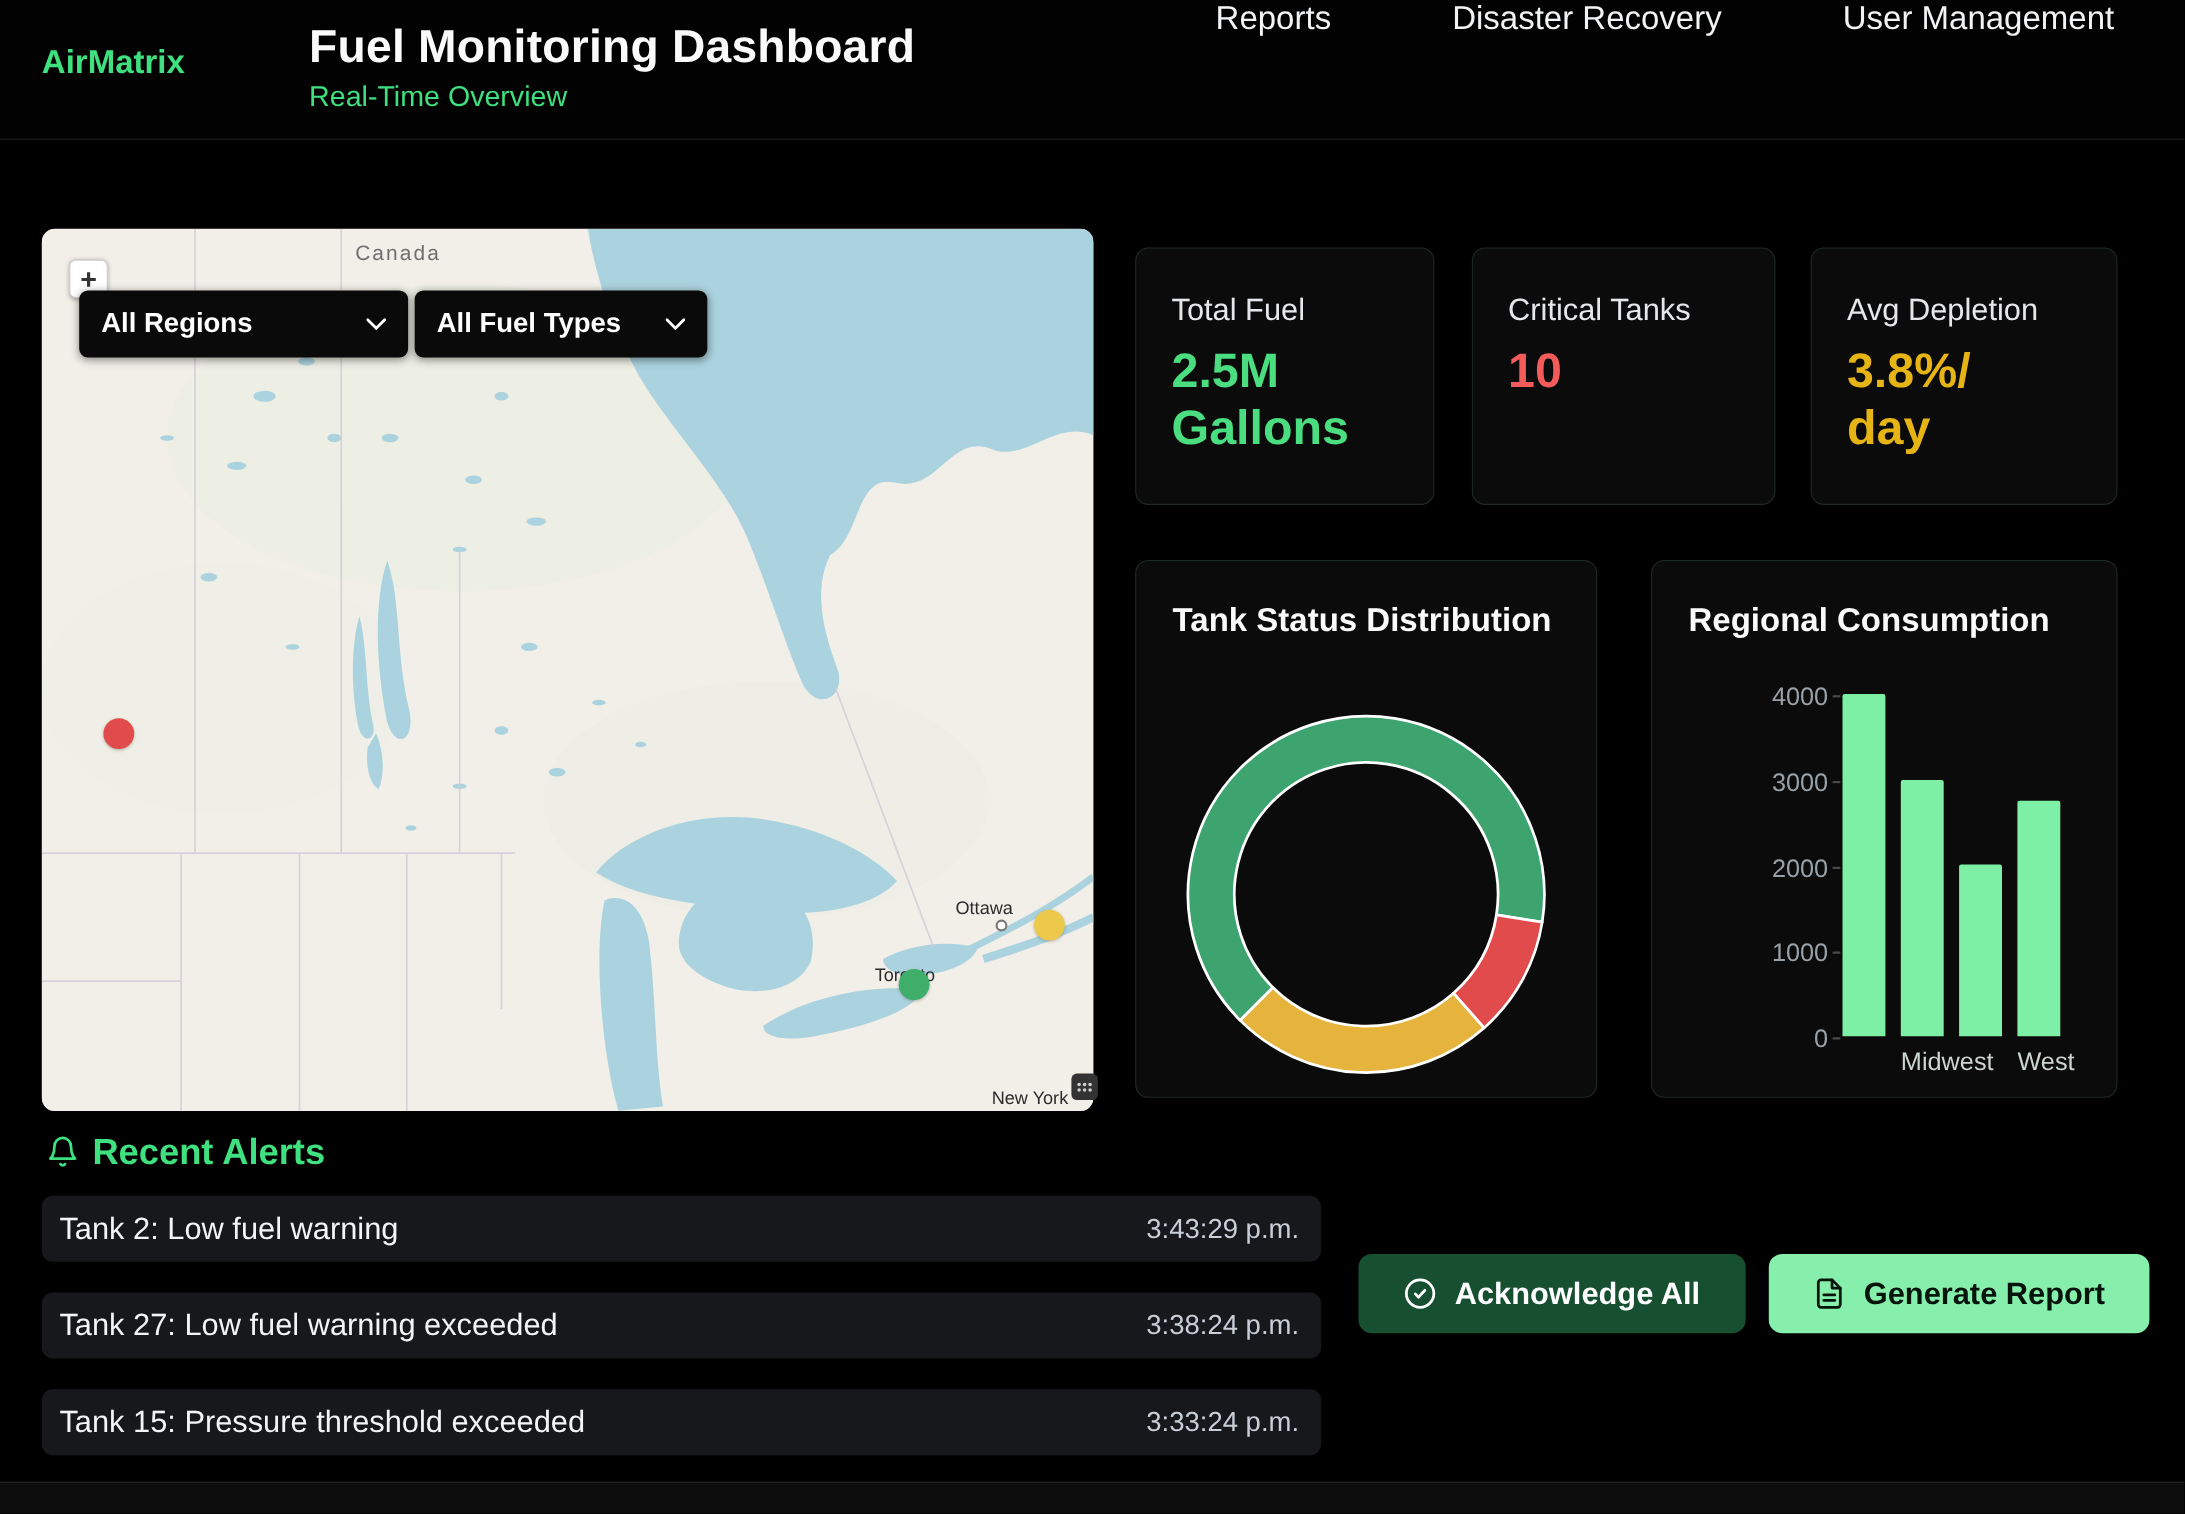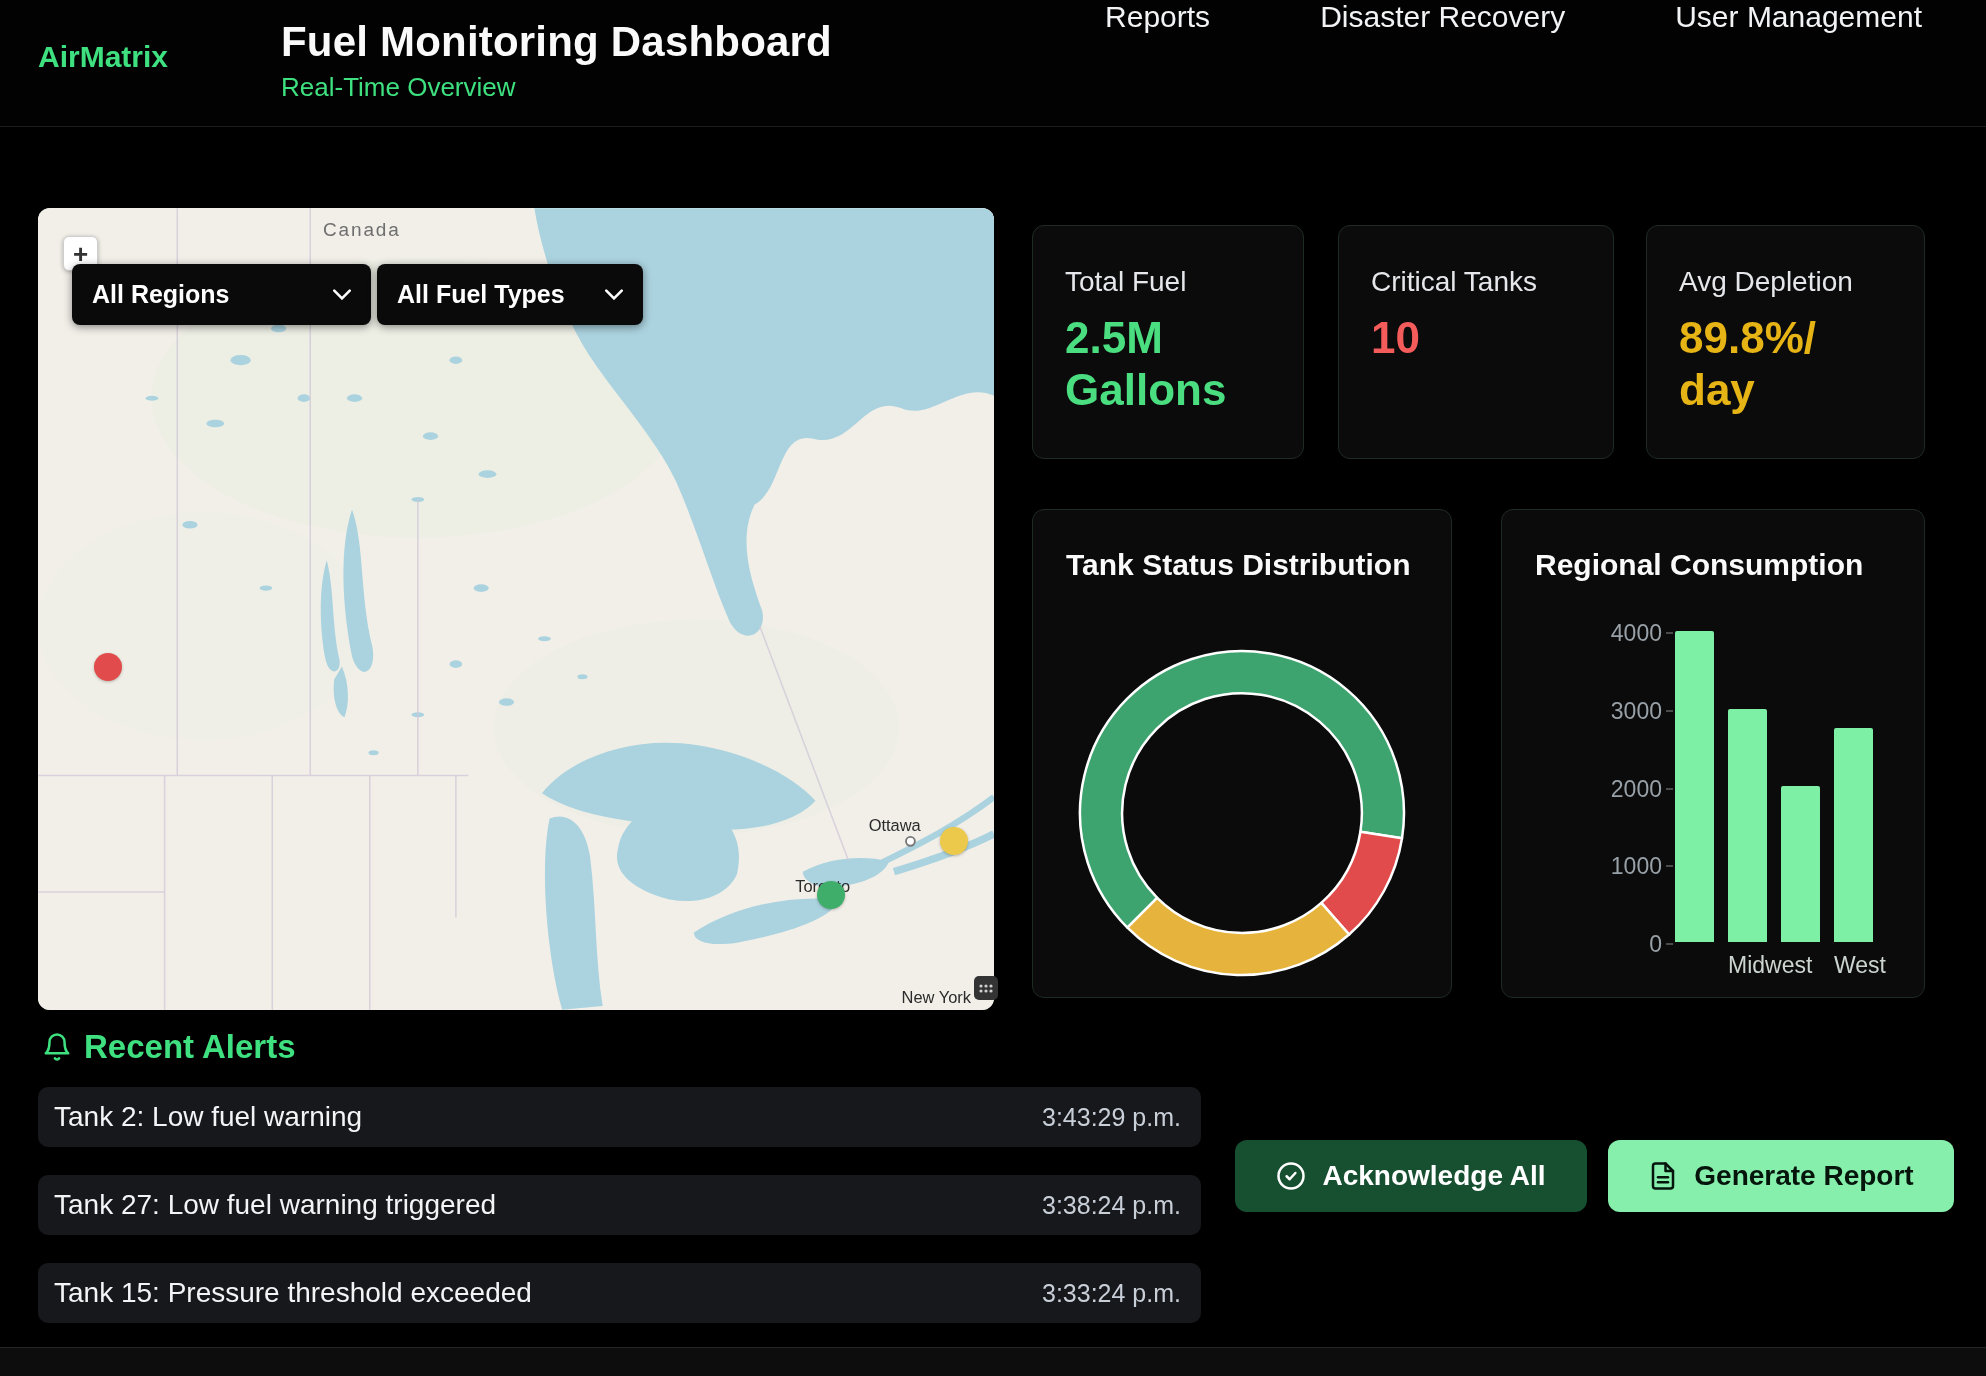--- a/index.html
+++ b/index.html
@@ -202,21 +202,21 @@
   <div class="stat-label">Total Fuel</div>
   <div class="stat-value" style="color: rgb(74, 222, 128);">2.5M
 Gallons</div>
 </div>
 <div class="stat-card" style="left:1338px;width:276px">
   <div class="stat-label">Critical Tanks</div>
   <div class="stat-value" style="color: rgb(244, 91, 91);">10</div>
 </div>
 <div class="stat-card" style="left:1646px;width:279px">
   <div class="stat-label">Avg Depletion</div>
-  <div class="stat-value" style="color: rgb(231, 180, 22);">89.8%/
+  <div class="stat-value" style="color: rgb(231, 180, 22);">3.8%/
 day</div>
 </div>
 
 <div class="chart-card" style="left:1032px;width:420px">
   <div class="chart-title">Tank Status Distribution</div>
   <div class="donut-wrap">
     <svg width="340" height="340" viewBox="0 0 340 340">
         <path d="M55.4,284.6 A162,162 0 1 1 330.0,195.3 L288.4,188.8 A119.88,119.88 0 1 0 85.2,254.8 Z" fill="#3da36f" stroke="#ffffff" stroke-width="2.5" stroke-linejoin="round"></path>
         <path d="M330.0,195.3 A162,162 0 0 1 277.1,291.5 L249.3,259.9 A119.88,119.88 0 0 0 288.4,188.8 Z" fill="#e14b4b" stroke="#ffffff" stroke-width="2.5" stroke-linejoin="round"></path>
         <path d="M277.1,291.5 A162,162 0 0 1 55.4,284.6 L85.2,254.8 A119.88,119.88 0 0 0 249.3,259.9 Z" fill="#e6b33d" stroke="#ffffff" stroke-width="2.5" stroke-linejoin="round"></path>
@@ -264,21 +264,21 @@
     <path d="M13.7 21a2 2 0 0 1-3.4 0"></path>
   </g>
 </svg>
 <div class="alerts-heading">Recent Alerts</div>
 
 <div class="alert-row" style="top:1087px">
   <span class="alert-msg">Tank 2: Low fuel warning</span>
   <span class="alert-time">3:43:29 p.m.</span>
 </div>
 <div class="alert-row" style="top:1175px">
-  <span class="alert-msg">Tank 27: Low fuel warning triggered</span>
+  <span class="alert-msg">Tank 27: Low fuel warning exceeded</span>
   <span class="alert-time">3:38:24 p.m.</span>
 </div>
 <div class="alert-row" style="top:1263px">
   <span class="alert-msg">Tank 15: Pressure threshold exceeded</span>
   <span class="alert-time">3:33:24 p.m.</span>
 </div>
 
 <button class="btn btn-ack">
   <svg viewBox="0 0 24 24">
     <g fill="none" stroke="#ffffff" stroke-width="2" stroke-linecap="round" stroke-linejoin="round">

